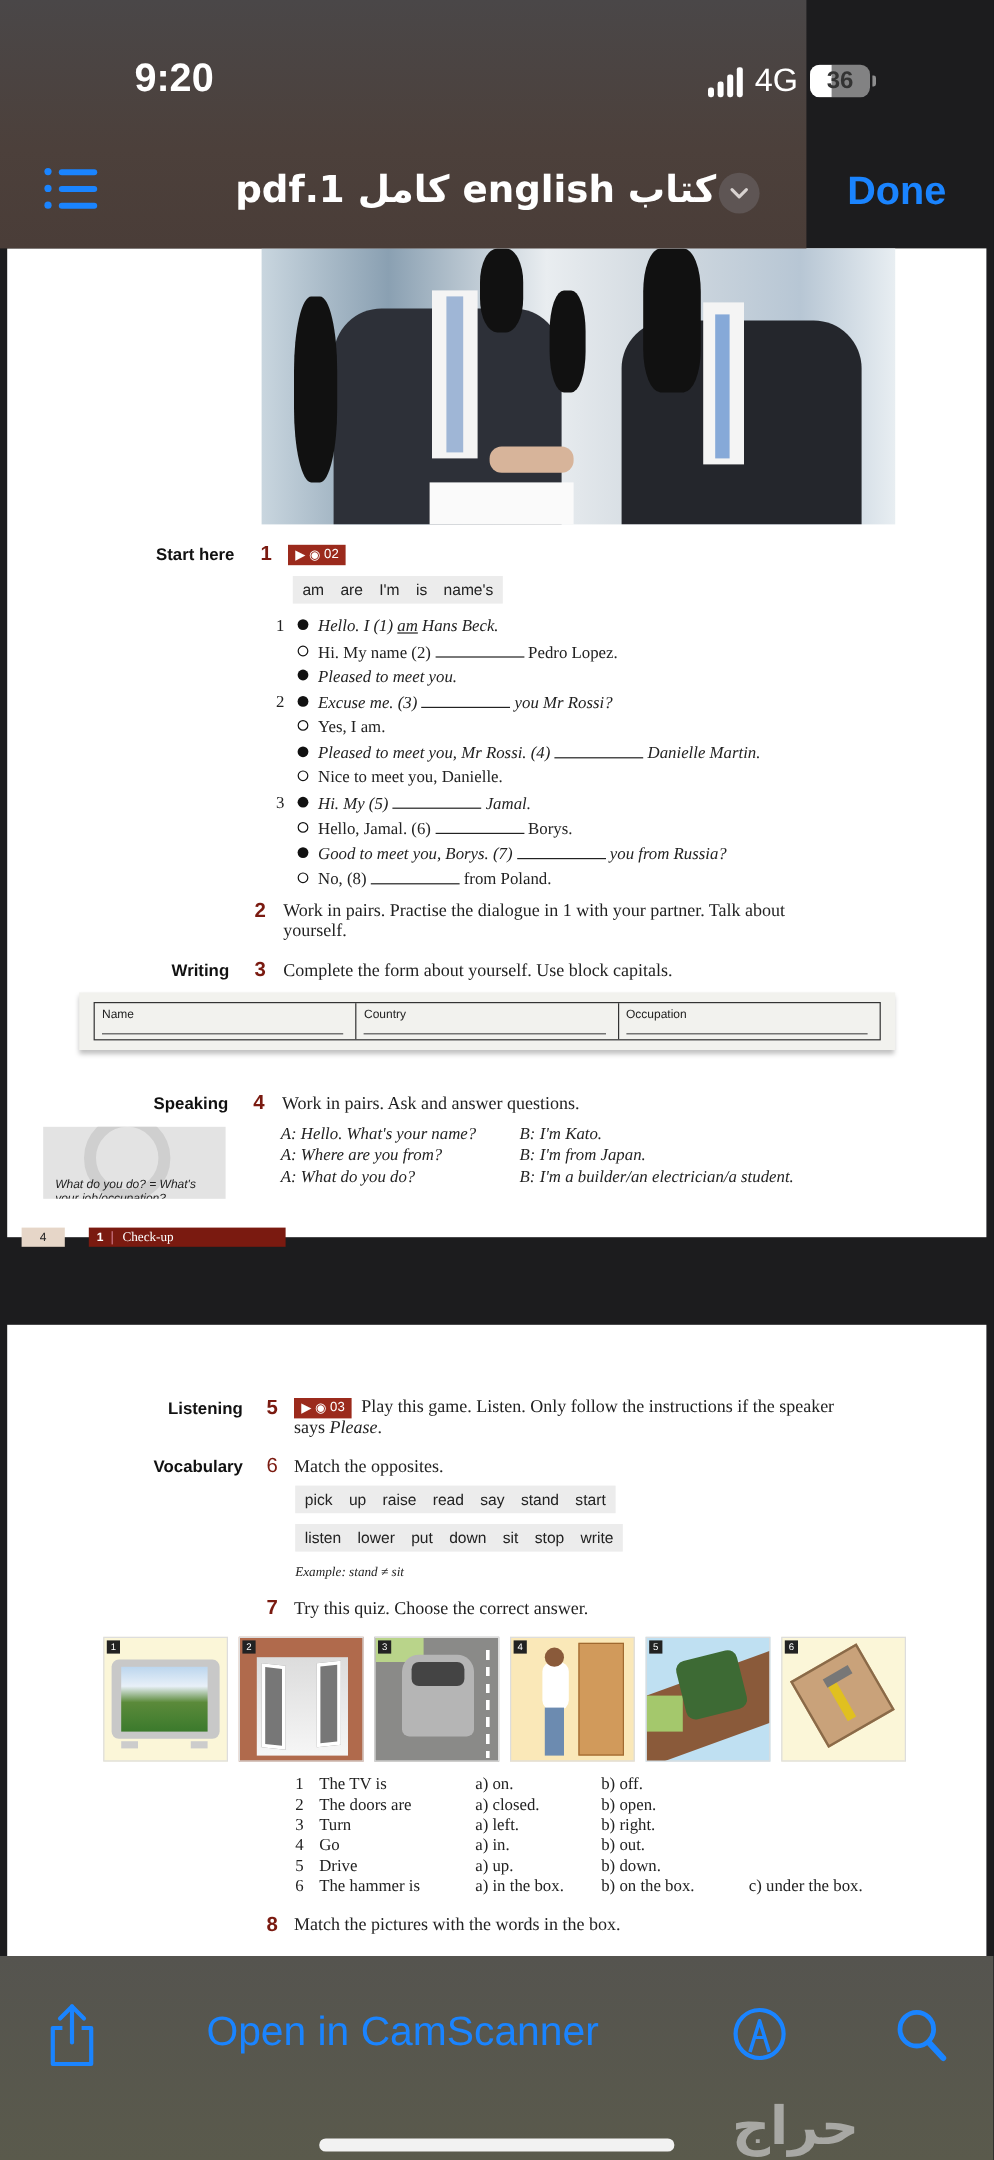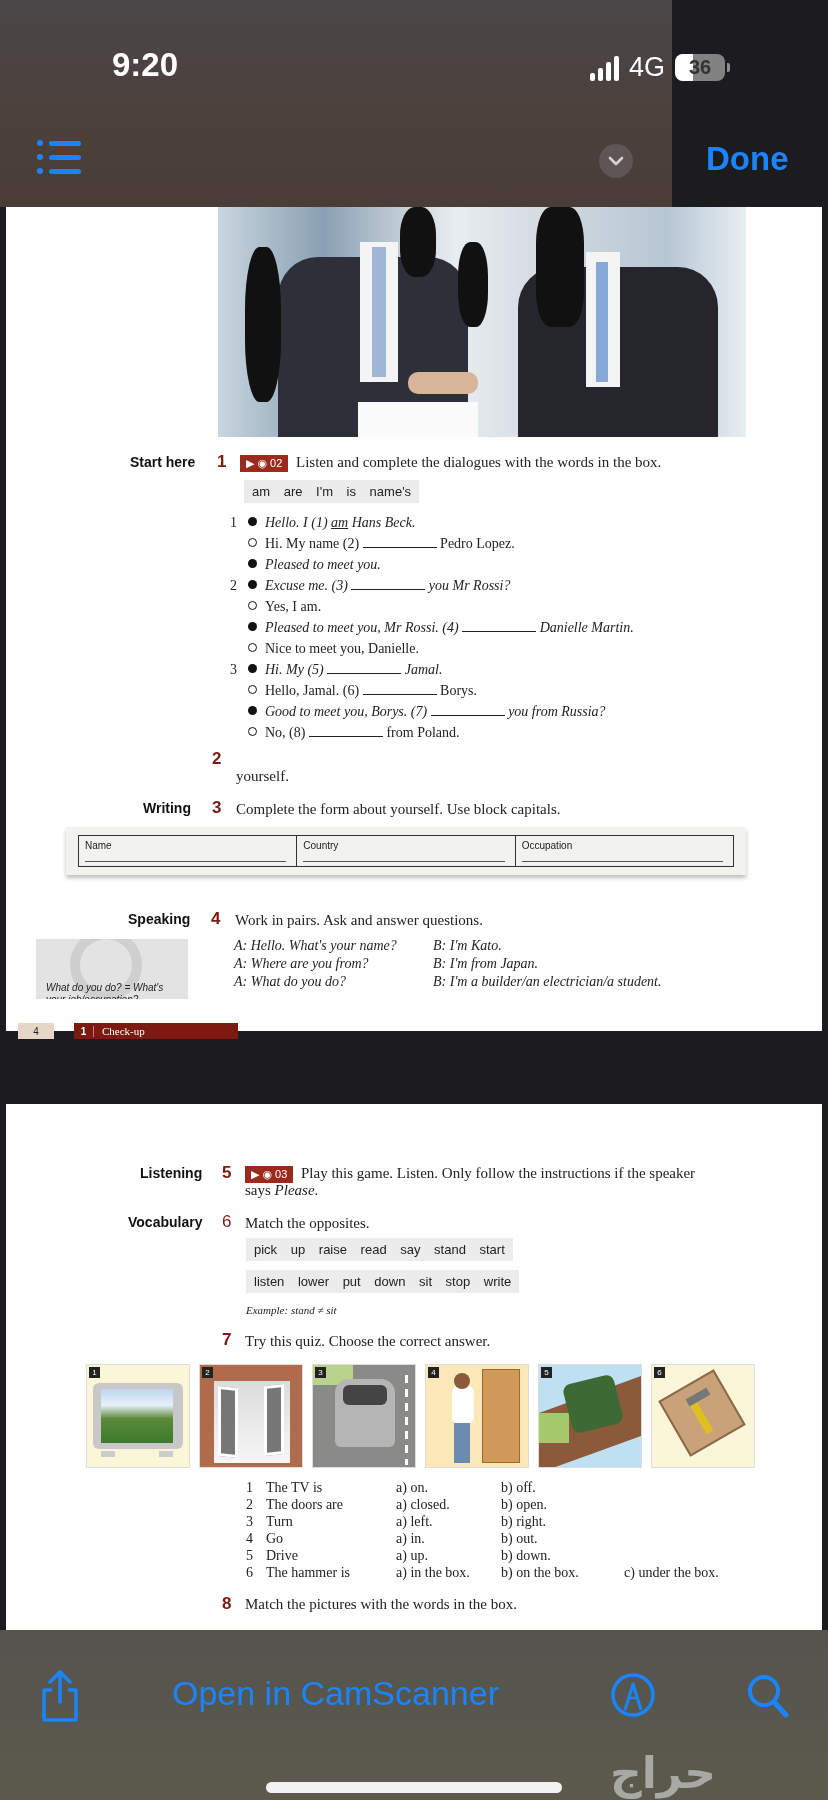--- a/index.html
+++ b/index.html
@@ -149,20 +149,21 @@
       </div>
     <div class="row">
         <span class="dot"></span>
         <span class="bar"></span>
       </div>
     <div class="row">
         <span class="dot"></span>
         <span class="bar"></span>
       </div>
   </div>
+  <div class="doc-title">كتاب english كامل 1.pdf</div>
   <div class="title-chevron">
     <svg width="16" height="10" viewBox="0 0 16 10">
         <path d="M2 2 L8 8 L14 2" stroke="#d8d2d0" stroke-width="2.6" fill="none" stroke-linecap="round" stroke-linejoin="round"></path>
       </svg>
   </div>
   <div class="done-btn">Done</div>
 </div>
 
 <div class="page page1">
 
@@ -183,21 +184,20 @@
 
   <div class="abs label" style="left:124px;top:247px;">Start here</div>
   <div class="abs num" style="left:211px;top:245px;">1</div>
   <div class="abs" style="left:234px;top:246px;">
     <span class="audio-badge">
       <span>▶</span>
       <span>◉</span>
       <span>02</span>
     </span>
   </div>
-  <div class="abs instr" style="left:290px;top:247px;">Listen and complete the dialogues with the words in the box.</div>
   <div class="word-box" style="left:238px;top:273px;">am are I'm is name's</div>
 
   <div>
     <div class="dlg-row it" style="left:232px;top:308px;">
       <span style="position:absolute;left:-8px;font-style:normal;">1</span>
       <span style="margin-left:10px"></span><span class="bullet-f"></span><span>Hello. I (1) </span><span style="text-decoration:underline">am</span><span> Hans Beck.</span>
     </div>
     <div class="dlg-row" style="left:242px;top:329px;text-align:right;">
       <span class="bullet-o"></span><span>Hi. My name (2) </span><span class="blank" style="width:74px"></span><span> Pedro Lopez.</span>
     </div>
@@ -227,20 +227,21 @@
     <div class="dlg-row it" style="left:242px;top:497px;">
       <span class="bullet-f"></span><span>Good to meet you, Borys. (7) </span><span class="blank" style="width:74px"></span><span> you from Russia?</span>
     </div>
     <div class="dlg-row" style="left:242px;top:518px;">
       <span class="bullet-o"></span><span>No, (8) </span><span class="blank" style="width:74px"></span><span> from Poland.</span>
     </div>
   </div>
 
 
   <div class="abs num" style="left:206px;top:542px;">2</div>
+  <div class="abs instr" style="left:230px;top:544px;">Work in pairs. Practise the dialogue in 1 with your partner. Talk about</div>
   <div class="abs instr" style="left:230px;top:561px;">yourself.</div>
 
   <div class="abs label" style="left:137px;top:593px;">Writing</div>
   <div class="abs num" style="left:206px;top:591px;">3</div>
   <div class="abs instr" style="left:230px;top:594px;">Complete the form about yourself. Use block capitals.</div>
 
   <div class="form-strip" style="top:620px;">
     <div class="form-inner">
       <div class="form-cell"><span>Name</span><div class="line"></div></div>
       <div class="form-cell"><span>Country</span><div class="line"></div></div>

